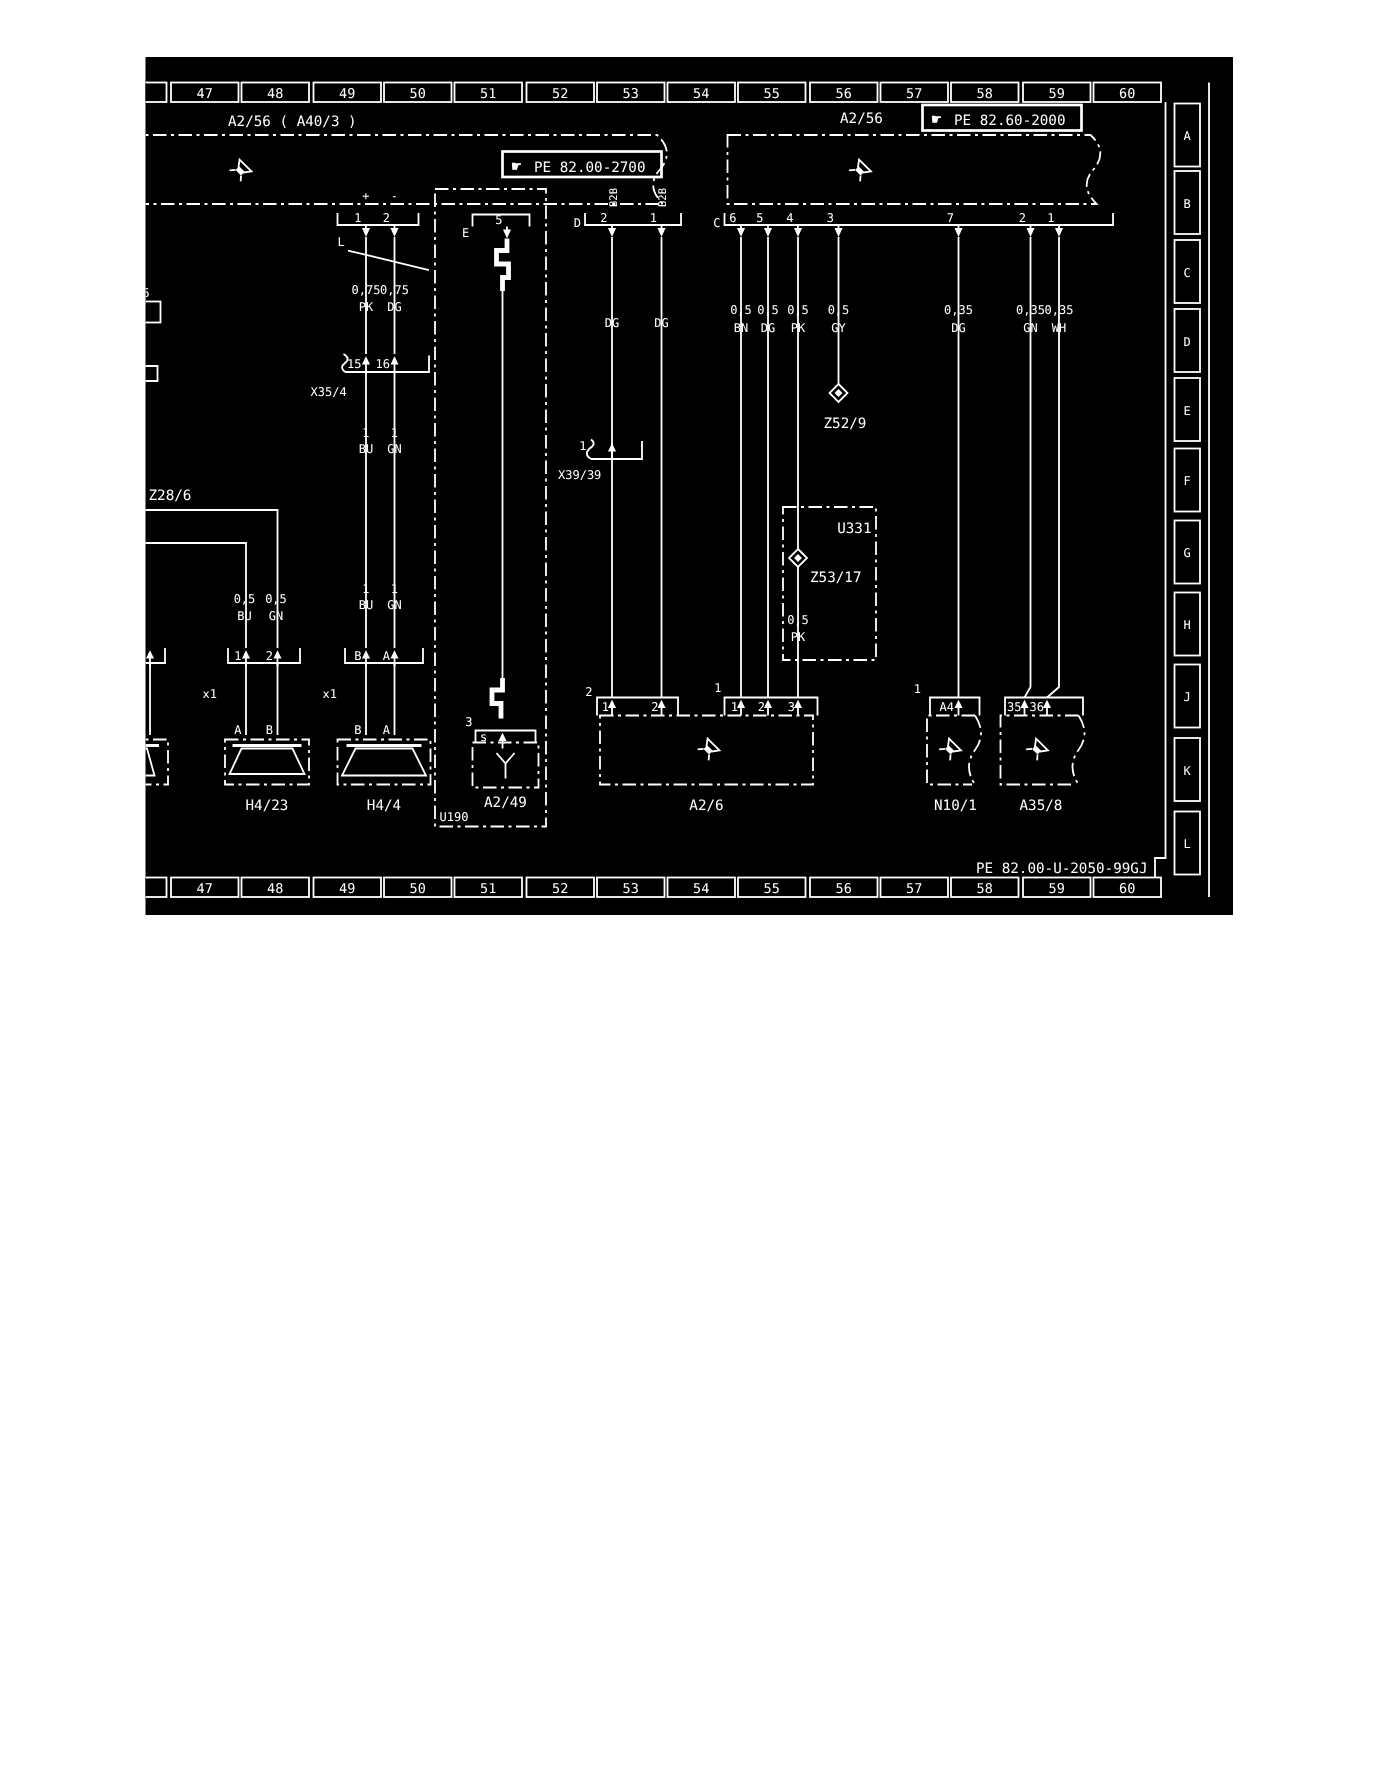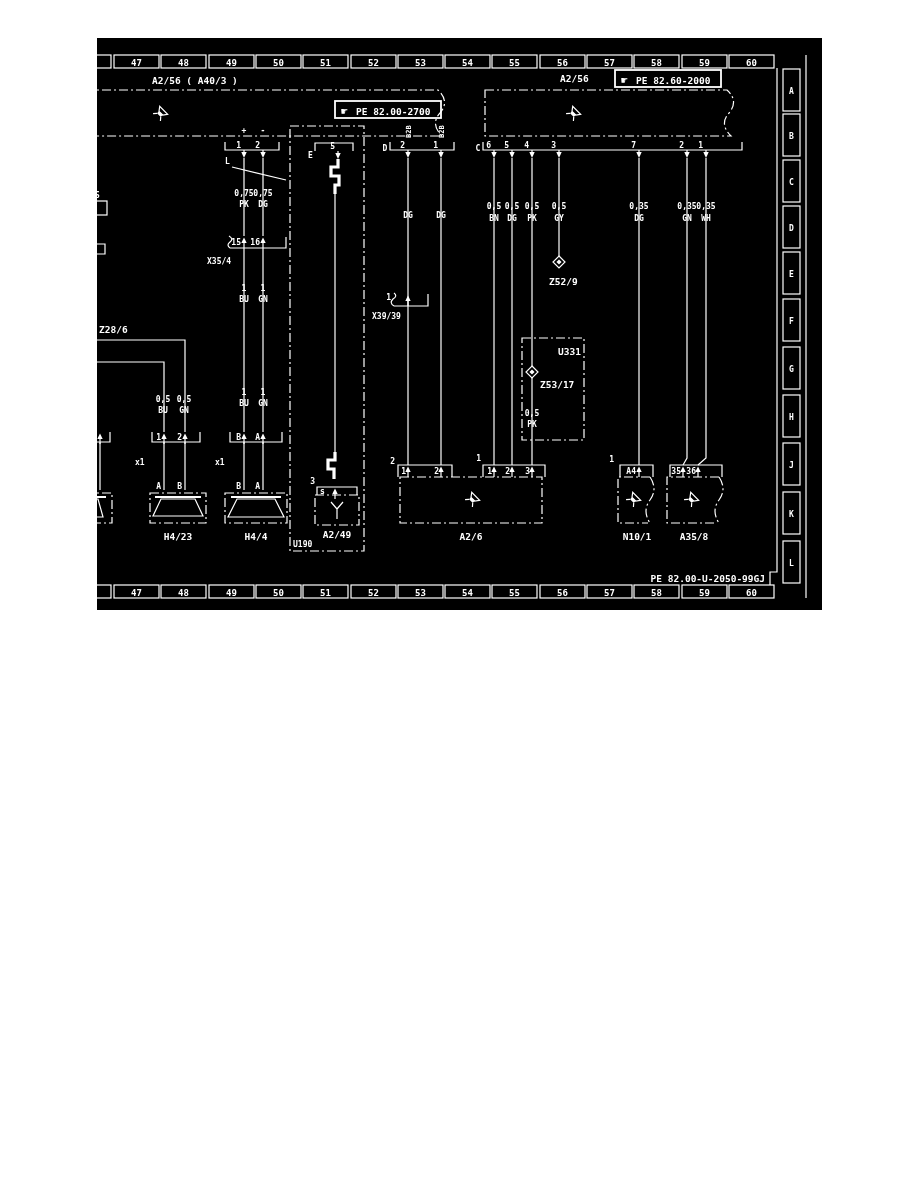--- a/index.html
+++ b/index.html
@@ -1,17 +1,17 @@
 <!DOCTYPE html>
 <html><head>
 <meta charset="utf-8">
 <style>
   html,body{margin:0;padding:0;background:#fff;}
   .page{position:relative;width:876px;height:1188px;background:#fff;overflow:hidden;
-        font-family:"DejaVu Sans Mono",monospace;font-weight:bold;}
+        font-family:"DejaVu Sans Mono",monospace;}
   .diagram{position:absolute;left:97px;top:38px;width:725px;height:572px;background:#000;}
   svg text{fill:#fff;font-family:"DejaVu Sans Mono",monospace;font-size:9.5px;}
   .t7{font-size:7px}.t8{font-size:8px}.t9{font-size:9px}
   .mid{text-anchor:middle}.end{text-anchor:end}
   .ln{stroke:#fff;stroke-width:1.2;fill:none}
   .ln2{stroke:#fff;stroke-width:2;fill:none}
   .thk{stroke:#fff;stroke-width:3.2;fill:none}
   .dd{stroke:#fff;stroke-width:1.2;fill:none;stroke-dasharray:9 3 2 3}
   .cell{fill:#000;stroke:#fff;stroke-width:1.2}
   .fw{fill:#fff;stroke:none}

